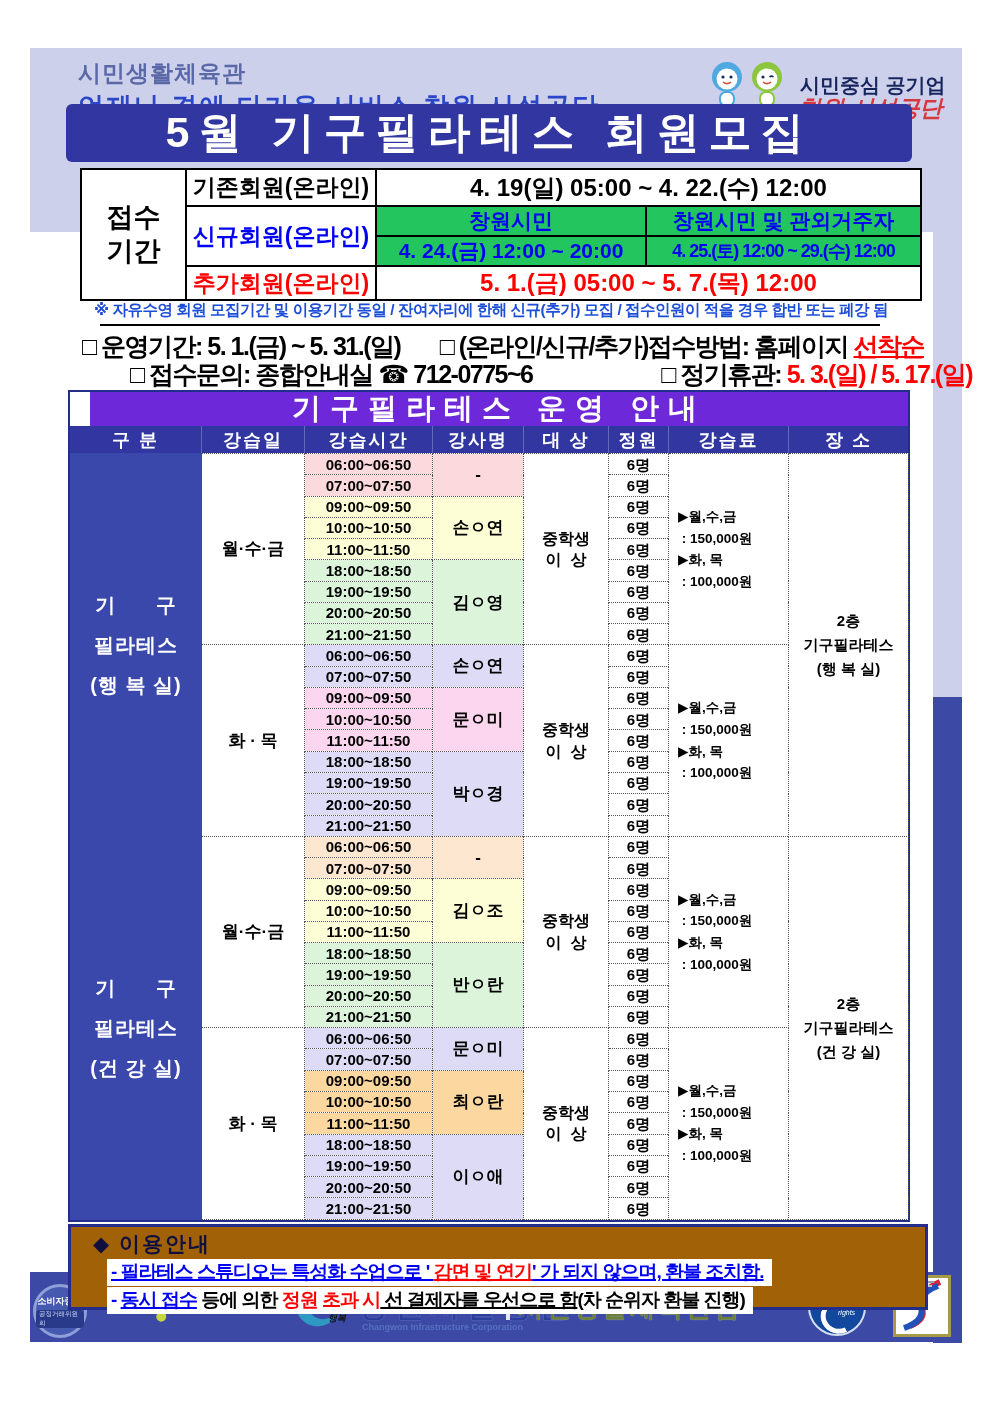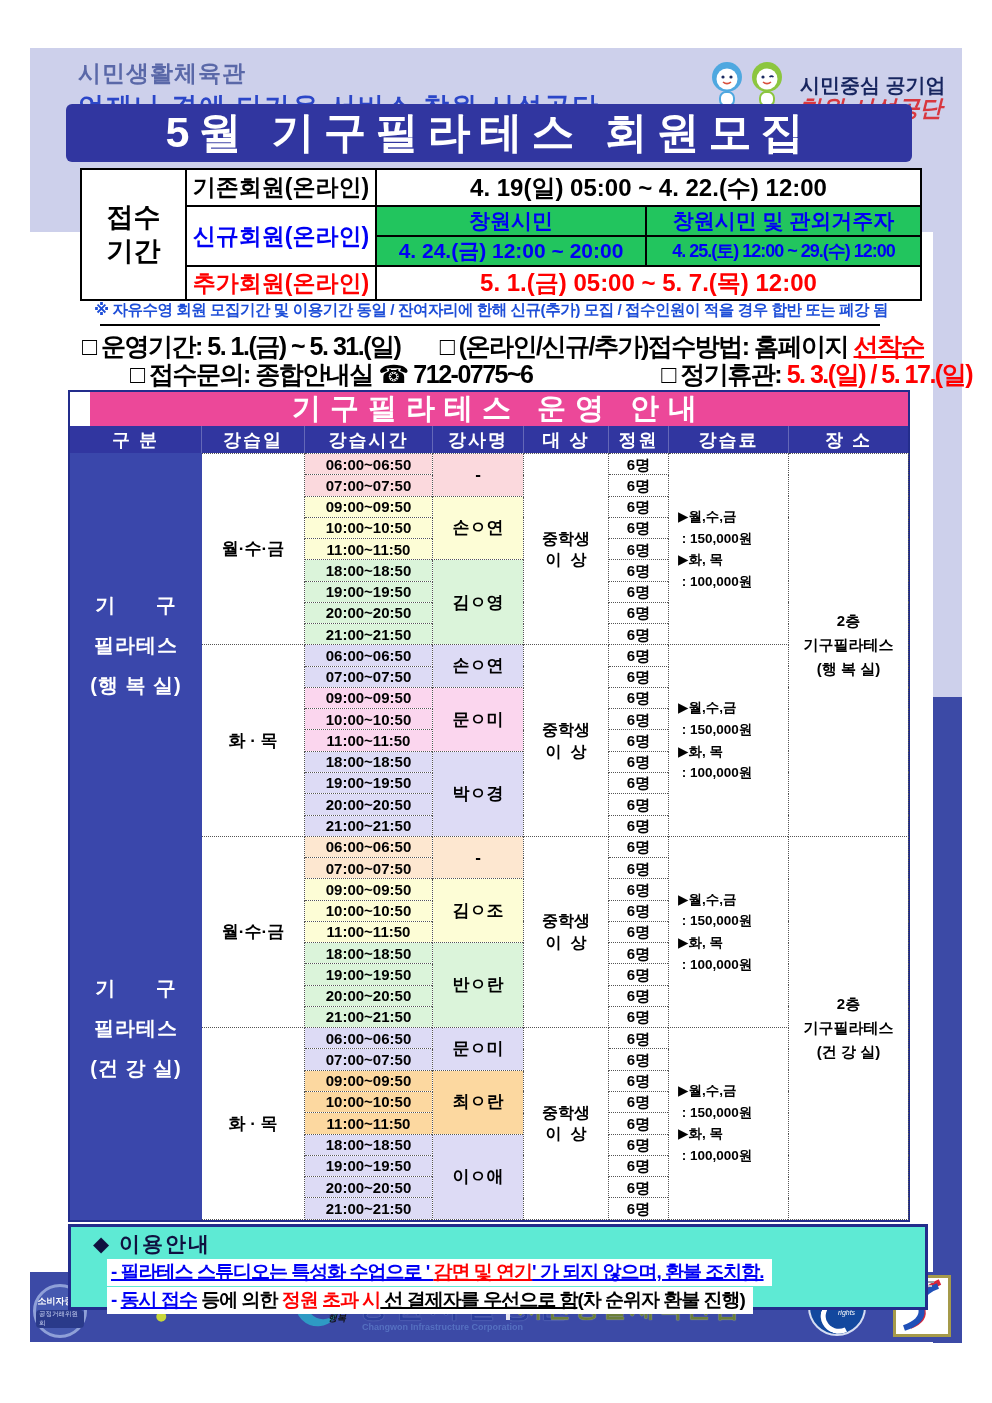--- a/index.html
+++ b/index.html
@@ -44,40 +44,40 @@
   
   .swim-note{left:68px;top:300px;width:846px;text-align:center;color:#1d4ed8;font-weight:800;font-size:15.5px;letter-spacing:-0.5px;white-space:nowrap;}
   .hr-line{left:100px;top:324px;width:780px;height:0;border-top:2px solid #000;}
   .chk{left:82px;width:842px;display:flex;justify-content:space-between;font-size:25px;font-weight:800;color:#000;letter-spacing:-1.5px;white-space:nowrap;}
   .chk1{top:330px;} .chk2{top:358px;padding-left:48px;}
   .red-u{color:#ff0000;text-decoration:underline;text-decoration-thickness:2px;}
   .red-n{color:#ff0000;}
 
   
   .sched-wrap{left:68px;top:390px;width:842px;border:2px solid #232d8c;background:#fff;box-sizing:border-box;z-index:2;}
-  .sched-title{height:34px;background:#ec4899;color:#fff;font-size:29px;font-weight:800;letter-spacing:9px;display:flex;align-items:center;justify-content:center;margin-left:20px;}
+  .sched-title{height:34px;background:#6d28d9;color:#fff;font-size:29px;font-weight:800;letter-spacing:9px;display:flex;align-items:center;justify-content:center;margin-left:20px;}
   .sched-head{display:grid;grid-template-columns:131px 103px 128px 91px 85px 60px 120px 120px;height:27px;background:#3136a0;}
   .sched-head div{color:#fff;font-size:18px;font-weight:800;display:flex;align-items:center;justify-content:center;letter-spacing:2px;border-left:1px solid rgba(255,255,255,.25);}
   .sched-head div:first-child{border-left:none;}
   table.sched{border-collapse:collapse;table-layout:fixed;width:838px;}
   .sched tr{height:21.28px;}
   .sched td{border:1px dotted #555;padding:0;text-align:center;vertical-align:middle;font-weight:800;color:#000;overflow:hidden;white-space:pre;line-height:1.15;}
   .sched td.sec{background:#3a47ab;color:#fff;font-size:20px;border:1px solid #3a47ab;line-height:2.0;letter-spacing:1px;}
   .sched td.day{font-size:17px;}
   .sched td.time{font-size:15px;}
   .sched td.instr{font-size:17px;}
   .sched td.target{font-size:16px;line-height:1.35;}
   .sched td.cap{font-size:15px;}
   .sched td.fee{font-size:13.5px;text-align:left;padding-left:9px;line-height:1.6;}
   .sched td.loc{font-size:15px;line-height:1.6;margin-top:36px;}
   .c-pink{background:#fbd9dd;} .c-yellow{background:#fdfdd6;} .c-green{background:#dbf4da;}
   .c-lavender{background:#dddbf5;} .c-magenta{background:#fbd6ee;} .c-peach{background:#fde7d0;} .c-orange{background:#fcd8a0;}
 
   
-  .usage-box{left:68px;top:1224px;width:854px;height:80px;background:#5eead4;border:3px solid #232d8c;z-index:8;}
+  .usage-box{left:68px;top:1224px;width:854px;height:80px;background:#a16207;border:3px solid #232d8c;z-index:8;}
   .usage-head{margin:3px 0 1px 22px;font-size:21px;font-weight:800;color:#101040;letter-spacing:2px;}
   .usage-line{margin-left:36px;margin-top:1px;}
   .usage-line .strip{display:inline-block;background:#fff;padding:0 8px 1px 4px;font-size:19px;font-weight:800;letter-spacing:-1px;white-space:nowrap;}
   .seg-blue{color:#0000f5;} .seg-red{color:#ff0000;} .seg-black{color:#000;}
   .seg-u{text-decoration:underline;text-decoration-thickness:2px;}
 
   
   .footer-band{left:30px;top:1272px;width:913px;height:70px;background:#3c4aa6;z-index:1;}
   .consumer{left:33px;top:1284px;width:54px;height:54px;border-radius:50%;background:#4659b0;border:3px solid #8fa0d8;box-sizing:border-box;z-index:2;
     display:flex;flex-direction:column;align-items:center;justify-content:center;}

